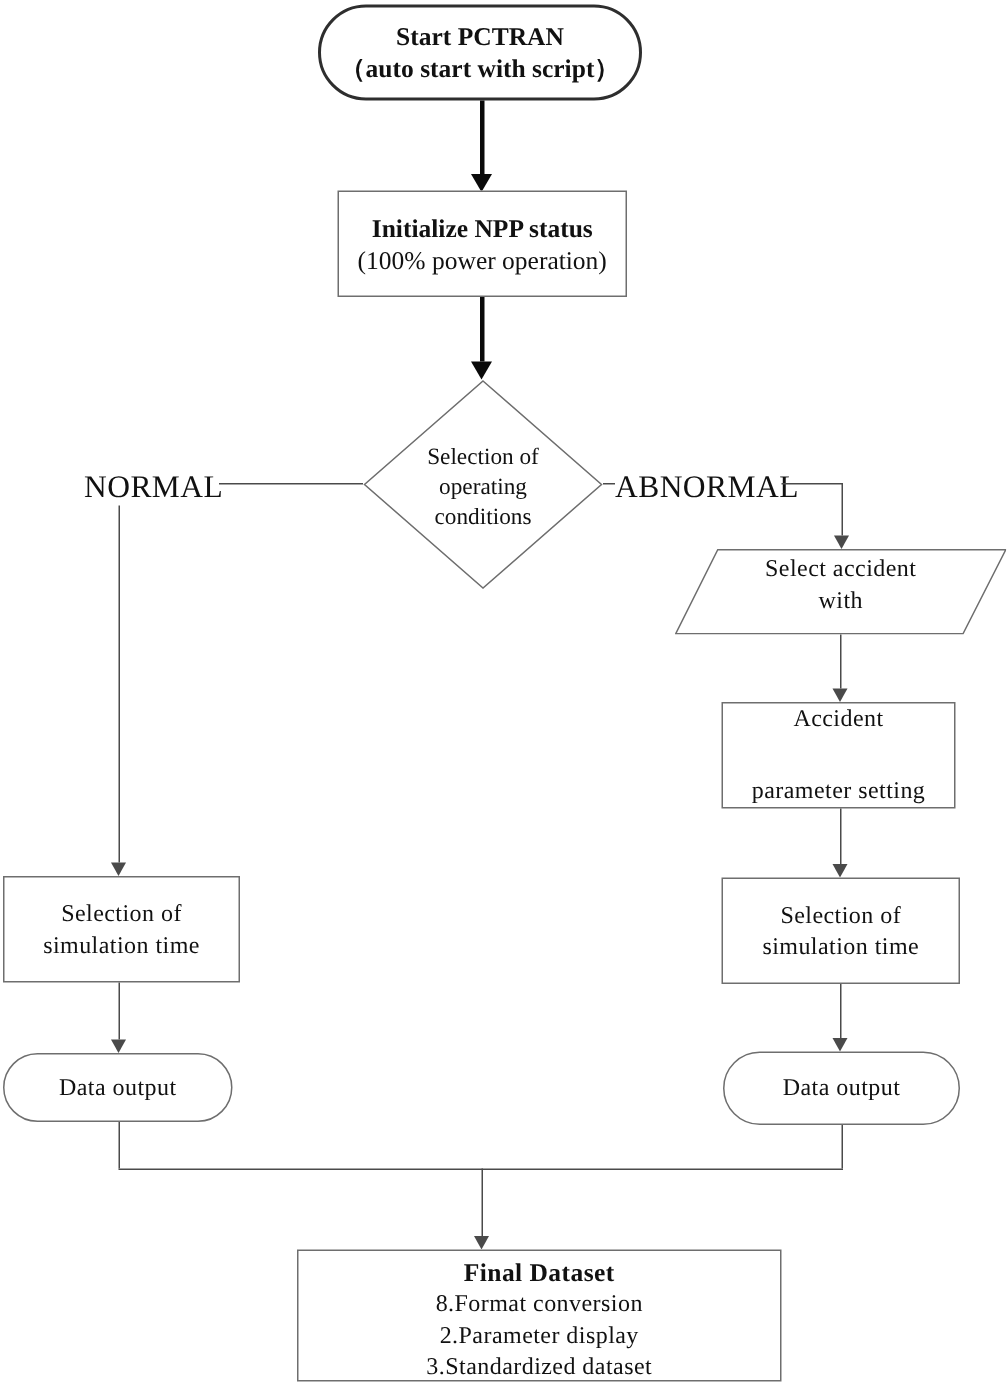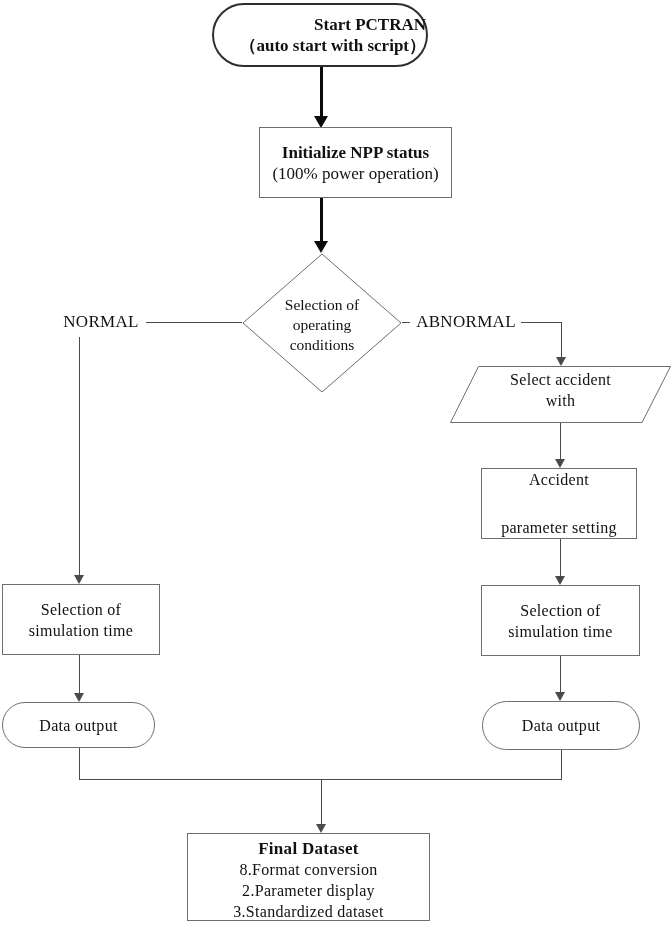--- a/index.html
+++ b/index.html
@@ -13,54 +13,54 @@
   #canvas{
     position:relative;width:671px;height:925px;background:var(--background);
     font-family:"Liberation Serif","DejaVu Serif",serif;color:var(--text);
     overflow:hidden;
   }
   .node{position:absolute;display:flex;flex-direction:column;align-items:center;
     justify-content:center;text-align:center;background:var(--background);box-sizing:border-box;}
   .rect{border:1px solid var(--box-border);}
   .stadium{border:1px solid var(--box-border);}
   .strong{border:2px solid var(--strong-border);}
-  .bold{font-weight:bold;align-items:flex-end;}
+  .bold{font-weight:bold;}
   .t17{font-size:17px;line-height:21px;}
   .t16{font-size:16px;line-height:21px;letter-spacing:.3px;}
   .t15{font-size:15.5px;line-height:20px;}
   .shape-wrap{position:absolute;}
   .shape-wrap svg{position:absolute;left:0;top:0;color:var(--box-border);}
   .shape-text{position:absolute;left:0;top:0;width:100%;height:100%;display:flex;
     flex-direction:column;align-items:center;justify-content:center;text-align:center;}
   .vline{position:absolute;width:1px;background:var(--line);}
   .hline{position:absolute;height:1px;background:var(--line);}
   .vthick{position:absolute;width:3px;background:#0a0a0a;}
   .ah{position:absolute;width:0;height:0;
     border-left:5px solid transparent;border-right:5px solid transparent;
     border-top:9px solid var(--line);}
   .ah.big{border-left-width:7px;border-right-width:7px;border-top-width:12px;
     border-top-color:#0a0a0a;}
-  .branch-label{position:absolute;font-size:17px;letter-spacing:.3px;text-align:center;
+  .branch-label{position:absolute;font-size:21px;letter-spacing:.3px;text-align:center;
     background:var(--background);}
   .final-box{justify-content:flex-start;padding-top:4px;}
 </style>
 </head>
 <body>
 
 <div id="canvas">
 
   <div class="node stadium strong t17 bold" style="left:212px;top:3px;width:216px;height:64px;border-radius:32px;">
     <div>Start PCTRAN</div>
     <div>（auto start with script）</div>
   </div>
 
   <div class="vthick" style="left:320px;top:67px;height:49px;"></div>
   <div class="ah big" style="left:314px;top:116px;"></div>
 
-  <div class="node rect t17" style="left:225px;top:127px;width:193px;height:71px;margin-left:34px;">
+  <div class="node rect t17" style="left:225px;top:127px;width:193px;height:71px;">
     <div class="bold">Initialize NPP status</div>
     <div>(100% power operation)</div>
   </div>
 
   <div class="vthick" style="left:320px;top:198px;height:43px;"></div>
   <div class="ah big" style="left:314px;top:241px;"></div>
 
   <div class="shape-wrap" style="left:242px;top:253px;width:160px;height:140px;">
     <svg width="160" height="140" viewBox="0 0 160 140">
       <polygon points="80,1 159,70 80,139 1,70" fill="#ffffff" stroke="currentColor" stroke-width="1"></polygon>
@@ -127,20 +127,20 @@
   <div class="node stadium t16" style="left:2px;top:702px;width:153px;height:46px;border-radius:23px;">
     <div>Data output</div>
   </div>
 
   <div class="vline" style="left:79px;top:748px;height:31px;"></div>
   <div class="vline" style="left:561px;top:750px;height:29px;"></div>
   <div class="hline" style="left:79px;top:779px;width:483px;"></div>
   <div class="vline" style="left:321px;top:779px;height:45px;"></div>
   <div class="ah" style="left:316px;top:824px;"></div>
 
-  <div class="node rect t16 final-box" style="left:187px;top:833px;width:243px;height:88px;">
+  <div class="node rect t16 final-box" style="left:198px;top:833px;width:323px;height:88px;">
     <div class="bold t17">Final Dataset</div>
     <div>8.Format conversion</div>
     <div>2.Parameter display</div>
     <div>3.Standardized dataset</div>
   </div>
 
 </div>
 
 </body></html>

